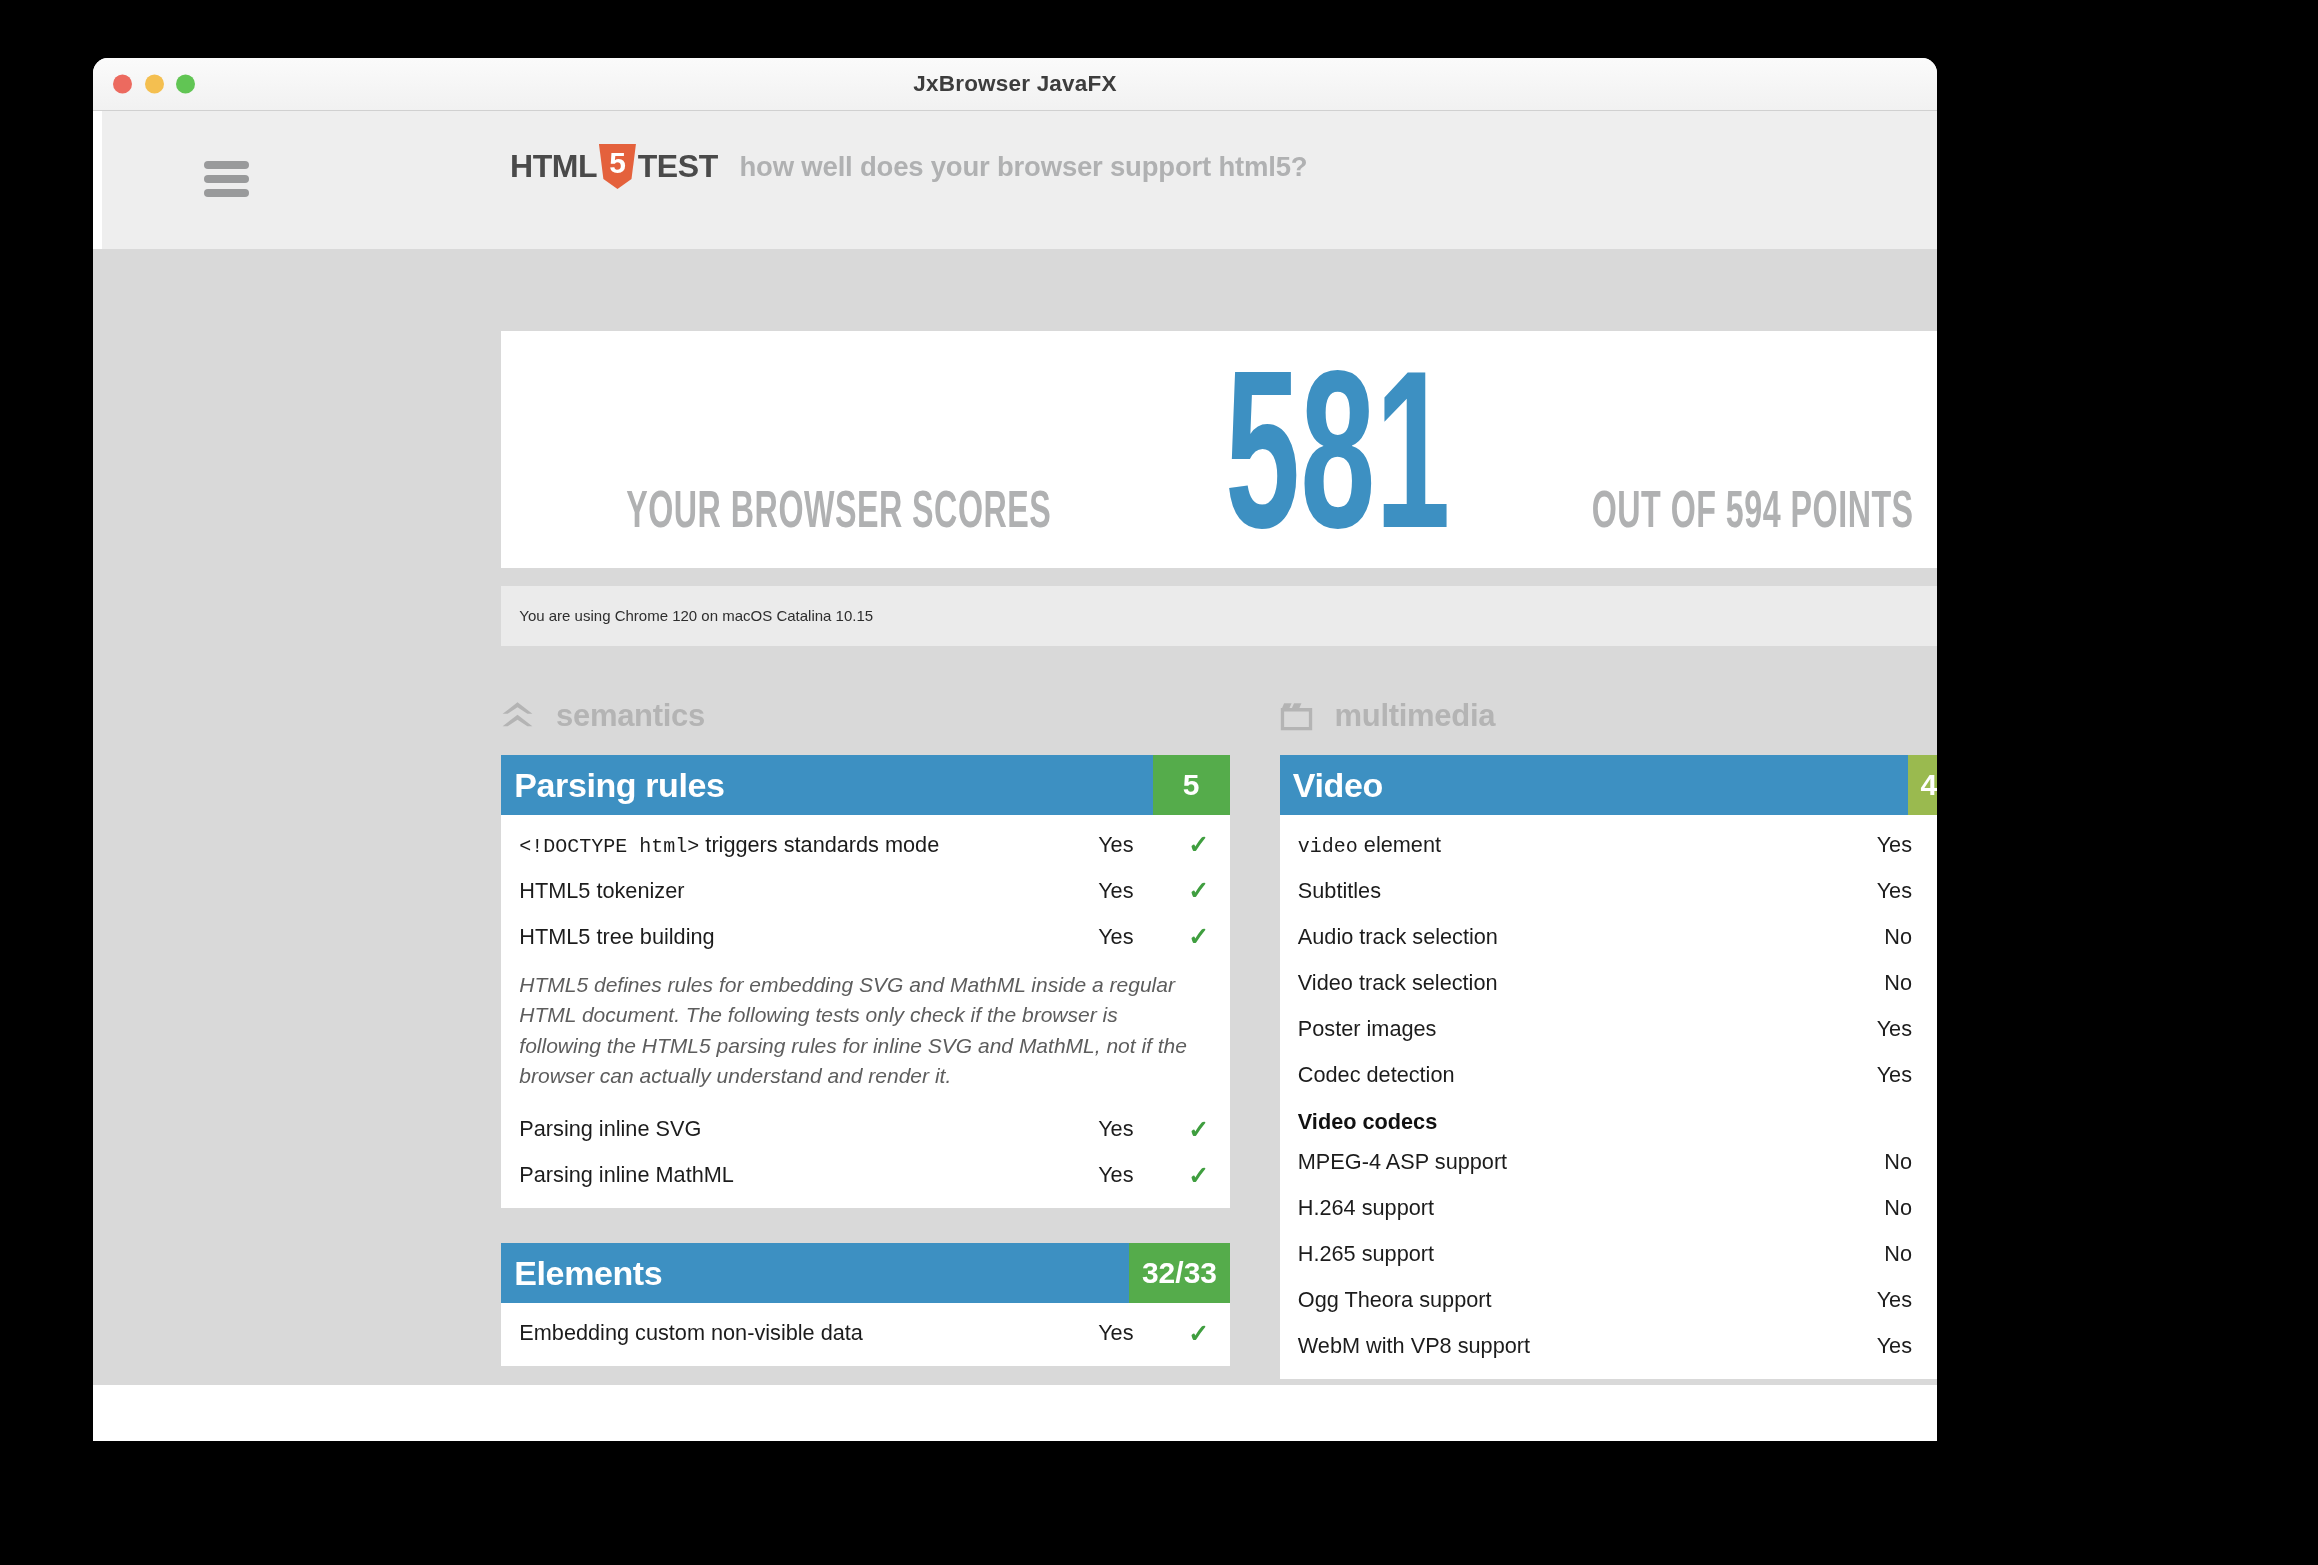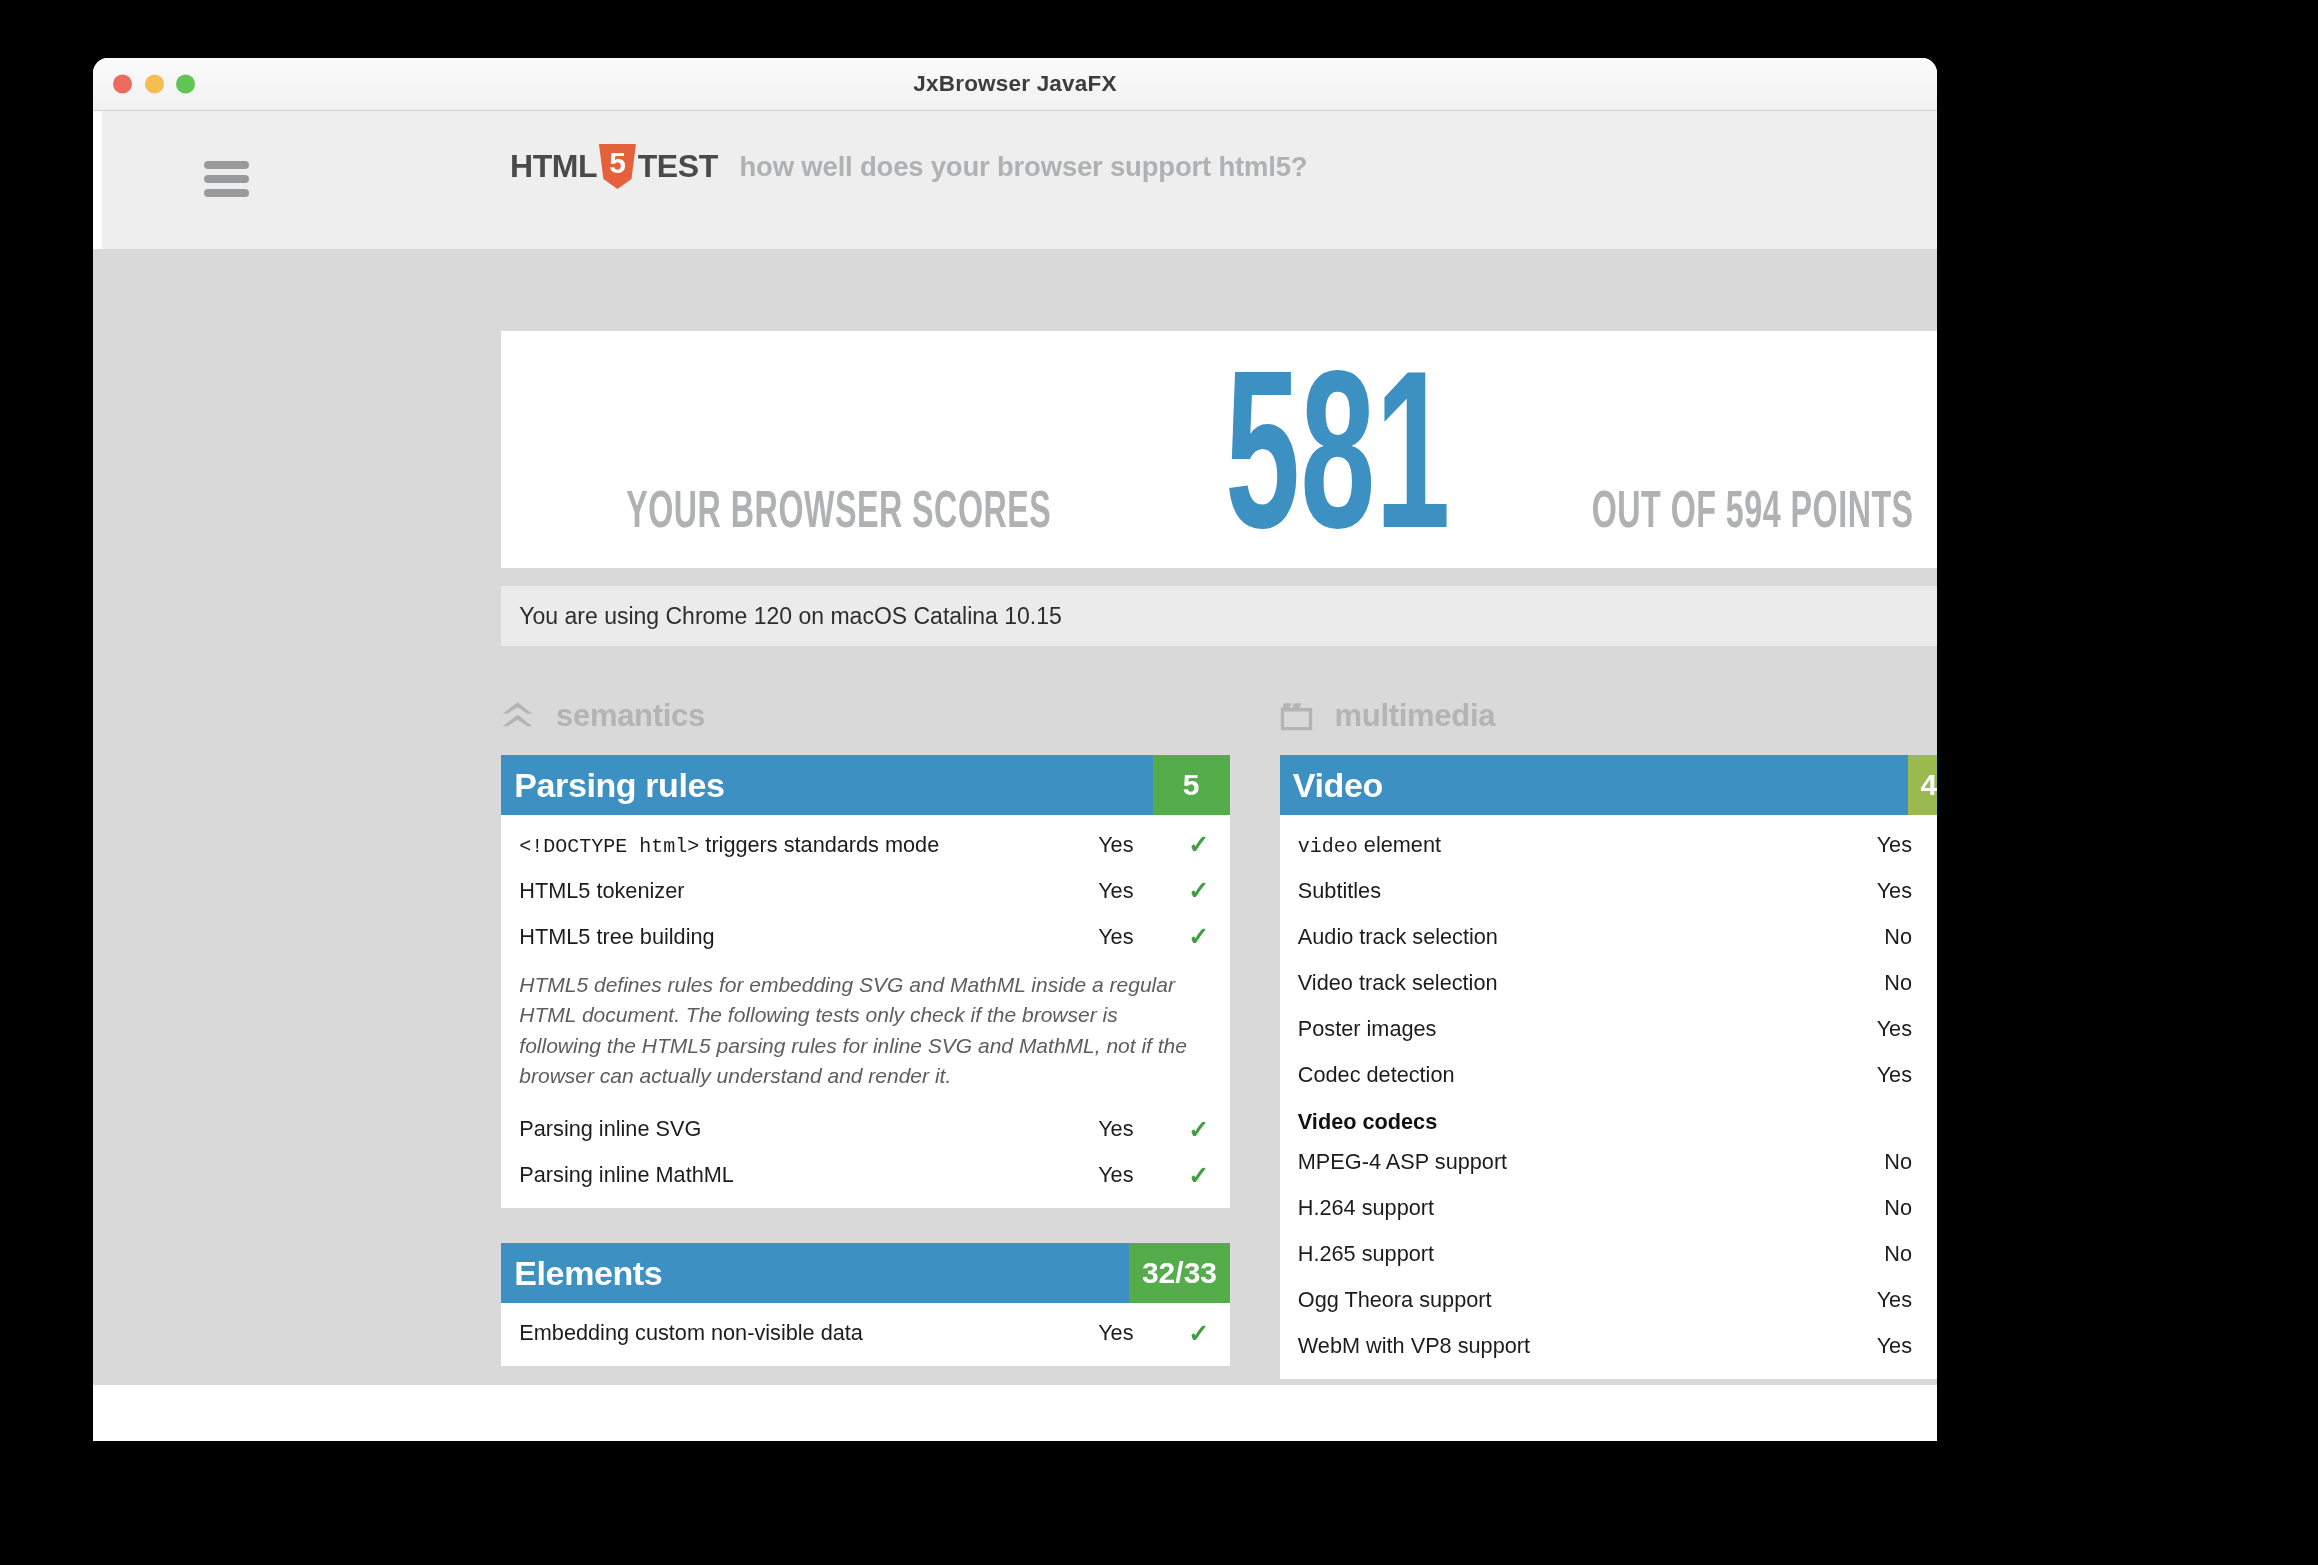--- a/index.html
+++ b/index.html
@@ -127,21 +127,21 @@
     font-family: "Liberation Sans Narrow", "Liberation Sans", sans-serif;
     transform: scaleX(0.62); transform-origin: left baseline;
     letter-spacing: 0.8px;
   }
 
   .browser-bar {
     margin-top: 18.3px;
     background: #ebebeb;
     height: 60px; line-height: 60px;
     padding-left: 18.3px;
-    font-size: 23px; color: #2e2e2e;
+    font-size: 15px; color: #2e2e2e;
   }
 
   .columns { display: flex; gap: 50px; margin-top: 47px; }
   .column { width: 729px; }
 
   .section-title {
     display: flex; align-items: center; gap: 22px;
     color: #b4b4b4; font-size: 31px; font-weight: bold;
     letter-spacing: -0.3px;
     height: 45px; margin-bottom: 16.7px;

